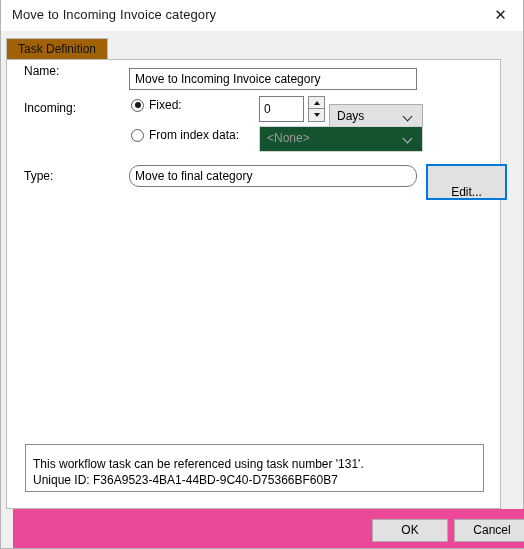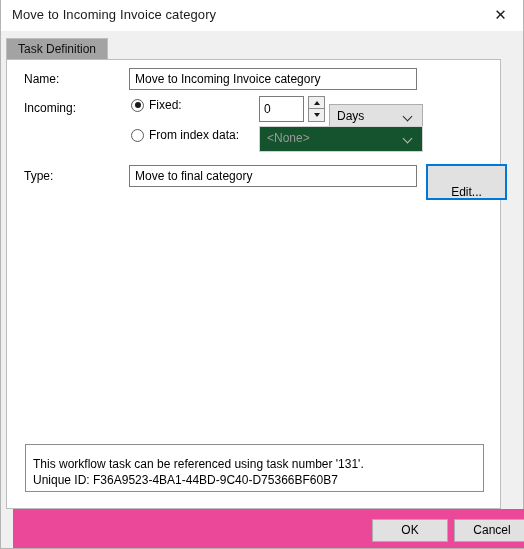--- a/index.html
+++ b/index.html
@@ -79,21 +79,21 @@
     width: 495px;
     height: 22px;
   }
   .tab {
     position: absolute;
     left: 0;
     top: 0;
     height: 38px;
     box-sizing: border-box;
     padding: 3px 11px 12px 11px;
-    background: #a3a3a3;
+    background: #a16207;
     border: 1px solid #bdbdbd;
     border-bottom: none;
     font-size: 12px;
     color: #101010;
     white-space: nowrap;
     cursor: default;
   }
 
   
   .panel {
@@ -107,39 +107,39 @@
     border: 1px solid #bdbdbd;
   }
 
   
   .label {
     position: absolute;
     font-size: 12px;
     color: #000000;
     white-space: nowrap;
   }
-  .lbl-name     { left: 17px; top: 12px; }
+  .lbl-name     { left: 17px; top: 4px; }
   .lbl-duration { left: 17px; top: 41px; }
   .lbl-type     { left: 17px; top: 109px; }
 
   .textbox {
     position: absolute;
     box-sizing: border-box;
     background: #ffffff;
     border: 1px solid #7a7a7a;
     font-family: "Liberation Sans", sans-serif;
     font-size: 12px;
     color: #000000;
     padding: 0 5px;
     line-height: 20px;
     height: 22px;
     outline: none;
   }
   .tb-name { left: 122px; top: 8px; width: 288px; }
-  .tb-type { left: 122px; top: 105px; width: 288px; }
+  .tb-type { left: 122px; top: 105px; width: 288px; border-radius: 10px; }
 
   
   .radio-row {
     position: absolute;
     display: flex;
     align-items: center;
     white-space: nowrap;
     cursor: pointer;
   }
   .radio-fixed { left: 124px; top: 38px; }

